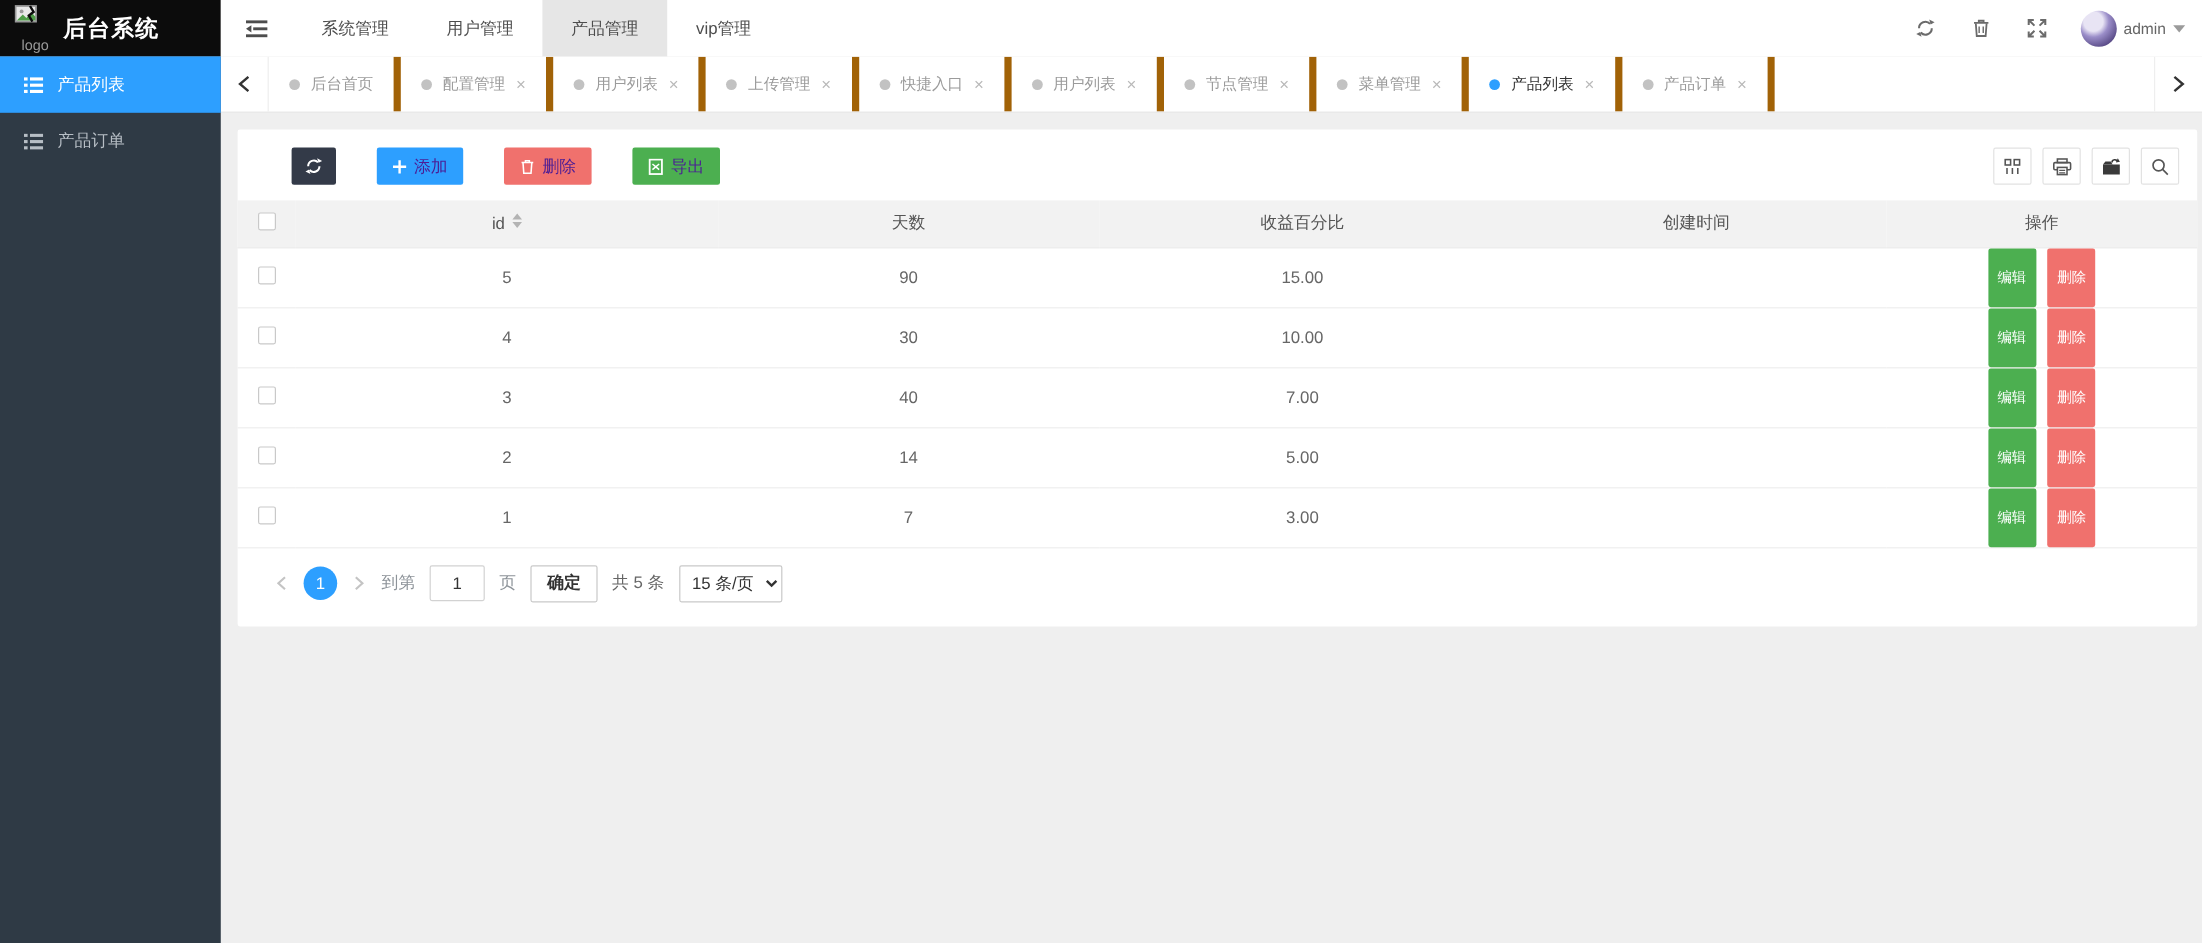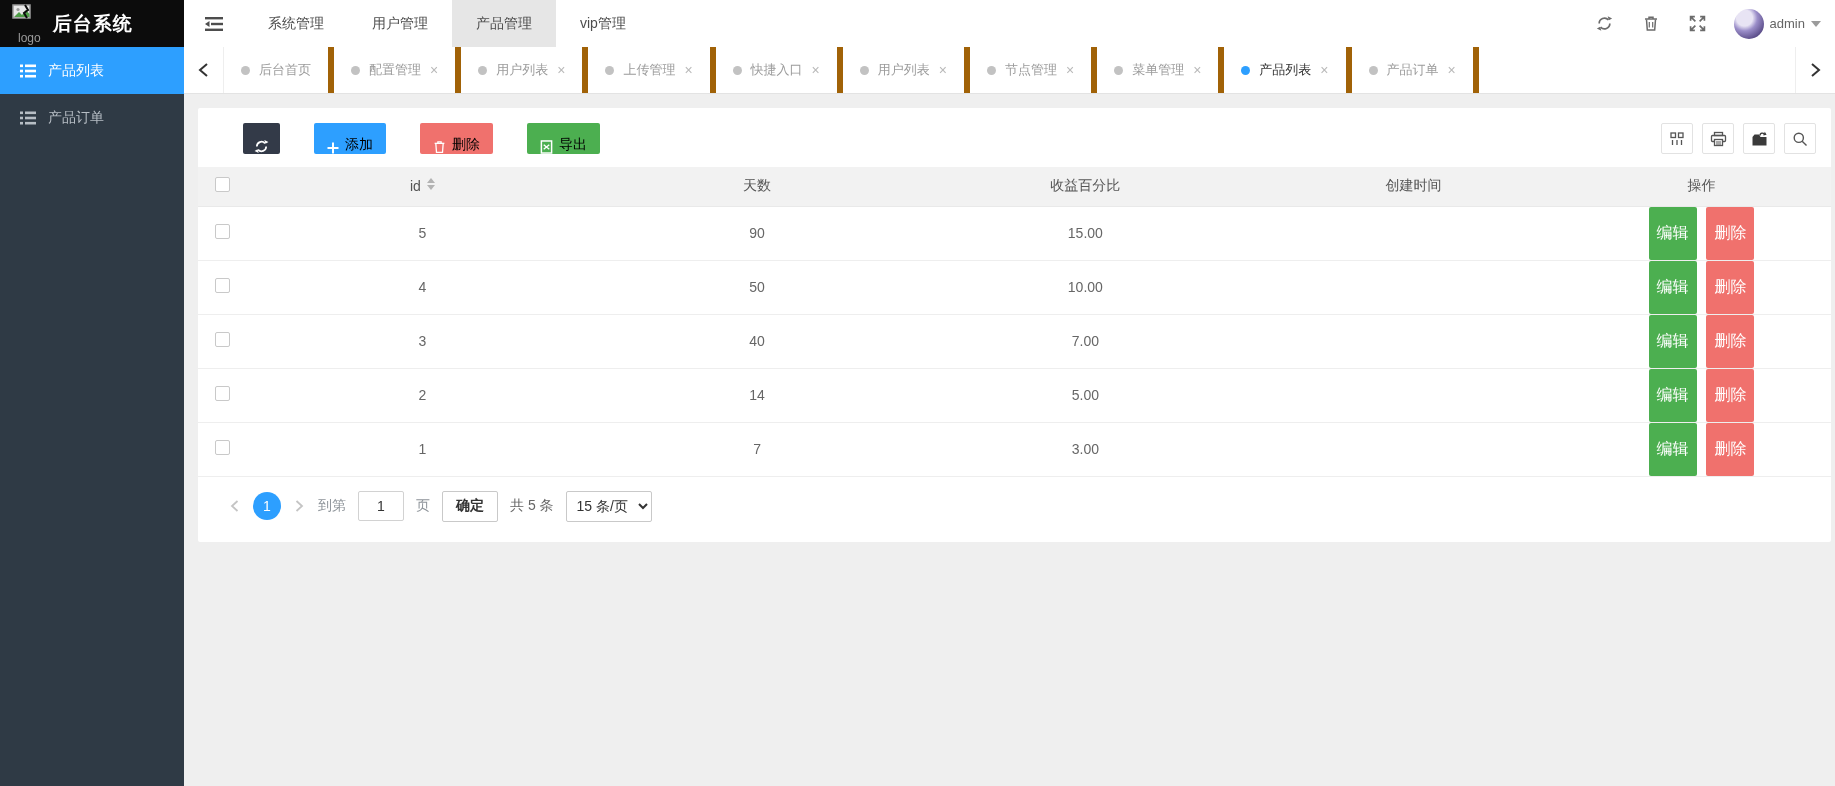--- a/index.html
+++ b/index.html
@@ -44,41 +44,41 @@
   .tab { display: flex; align-items: center; gap: 9px; padding: 0 17px; border-right: 6px solid #a16207; font-size: 13px; color: #9b9b9b; cursor: pointer; white-space: nowrap; }
   .tab .dot { width: 9px; height: 9px; border-radius: 50%; background: #c2c2c2; }
   .tab.active { color: #333; }
   .tab.active .dot { background: #2d9fff; }
   .tab-close { color: #b9b9b9; font-size: 14px; cursor: pointer; }
 
   
   .content { flex: 1; background: #efefef; padding: 14px 4px 0 14px; overflow: hidden; }
   .card { background: #ffffff; border-radius: 2px; padding-bottom: 20px; }
   .toolbar { display: flex; align-items: center; padding: 15px 15px 13px 21px; }
-  .btn { border: none; border-radius: 2px; height: 31px; display: inline-flex; align-items: flex-end; gap: 6px; padding: 0 13px; font-size: 14px; color: #000000; cursor: pointer; margin-right: 10px; font-family: inherit; margin-left: 24px; }
+  .btn { border: none; border-radius: 2px; height: 31px; display: inline-flex; align-items: center; gap: 6px; padding: 0 13px; font-size: 14px; color: #4c1d95; cursor: pointer; margin-right: 10px; font-family: inherit; margin-left: 24px; }
   .btn-dark { background: #333a48; width: 37px; justify-content: center; padding: 0; }
   .btn-blue { background: #2d9fff; }
   .btn-red { background: #f0716d; }
   .btn-green { background: #4caf50; }
   .toolbar-right { margin-left: auto; display: flex; gap: 9px; }
   .tool-icon-btn { width: 32px; height: 31px; background: #fff; border: 1px solid #e2e2e2; border-radius: 2px; display: flex; align-items: center; justify-content: center; cursor: pointer; }
 
   
   table { width: 100%; border-collapse: collapse; table-layout: fixed; }
   thead th { background: #f2f2f2; height: 39px; font-size: 14px; font-weight: normal; color: #555; text-align: center; }
   tbody td { height: 39px; font-size: 14px; color: #666; text-align: center; border-bottom: 1px solid #eee; }
   tbody tr:first-child td { border-top: 1px solid #e9e9e9; }
   col.c-check { width: 48px; } col.c-id { width: 21.6%; } col.c-days { width: 19.4%; }
   col.c-pct { width: 20.8%; } col.c-created { width: 19.4%; }
   .checkbox { width: 15px; height: 15px; border: 1px solid #c9c9c9; border-radius: 2px; background: #fff; display: inline-block; cursor: pointer; }
   .th-sortwrap { display: inline-flex; align-items: flex-start; gap: 6px; }
   .sort-icon { display: inline-flex; flex-direction: column; gap: 2px; cursor: pointer; }
   .sort-icon .up { width: 0; height: 0; border-left: 4px solid transparent; border-right: 4px solid transparent; border-bottom: 5px solid #b3b3b3; }
   .sort-icon .down { width: 0; height: 0; border-left: 4px solid transparent; border-right: 4px solid transparent; border-top: 5px solid #b3b3b3; }
-  .mini-btn { border: none; border-radius: 2px; color: #fff; font-size: 16px; padding: 16px 8px; cursor: pointer; margin: 0 3px; font-family: inherit; }
+  .mini-btn { border: none; border-radius: 2px; color: #fff; font-size: 12px; padding: 16px 8px; cursor: pointer; margin: 0 3px; font-family: inherit; }
   .mini-green { background: #4caf50; }
   .mini-red { background: #f0716d; }
 
   
   .pagination { display: flex; align-items: center; margin: 14px 15px 0 30px; gap: 12px; font-size: 14px; color: #666; }
   .page-nav { color: #c4c4c4; font-size: 15px; cursor: pointer; padding: 0 2px; }
   .page-current { width: 28px; height: 28px; border-radius: 50%; background: #2d9fff; color: #fff; display: flex; align-items: center; justify-content: center; font-size: 14px; cursor: default; }
   .goto-label, .page-suffix { color: #8d9399; }
   .page-input { width: 46px; height: 30px; border: 1px solid #d2d2d2; border-radius: 2px; text-align: center; font-size: 14px; color: #333; font-family: inherit; }
   .confirm-btn { height: 31px; padding: 0 13px; background: #fff; border: 1px solid #c9c9c9; border-radius: 2px; font-size: 14px; color: #333; font-weight: bold; cursor: pointer; font-family: inherit; }
@@ -360,21 +360,21 @@
     <td></td>
     <td>
       <button class="mini-btn mini-green">编辑</button>
       <button class="mini-btn mini-red">删除</button>
     </td>
   </tr>
 
   <tr>
     <td><span class="checkbox"></span></td>
     <td>4</td>
-    <td>50</td>
+    <td>30</td>
     <td>10.00</td>
     <td></td>
     <td>
       <button class="mini-btn mini-green">编辑</button>
       <button class="mini-btn mini-red">删除</button>
     </td>
   </tr>
 
   <tr>
     <td><span class="checkbox"></span></td>

